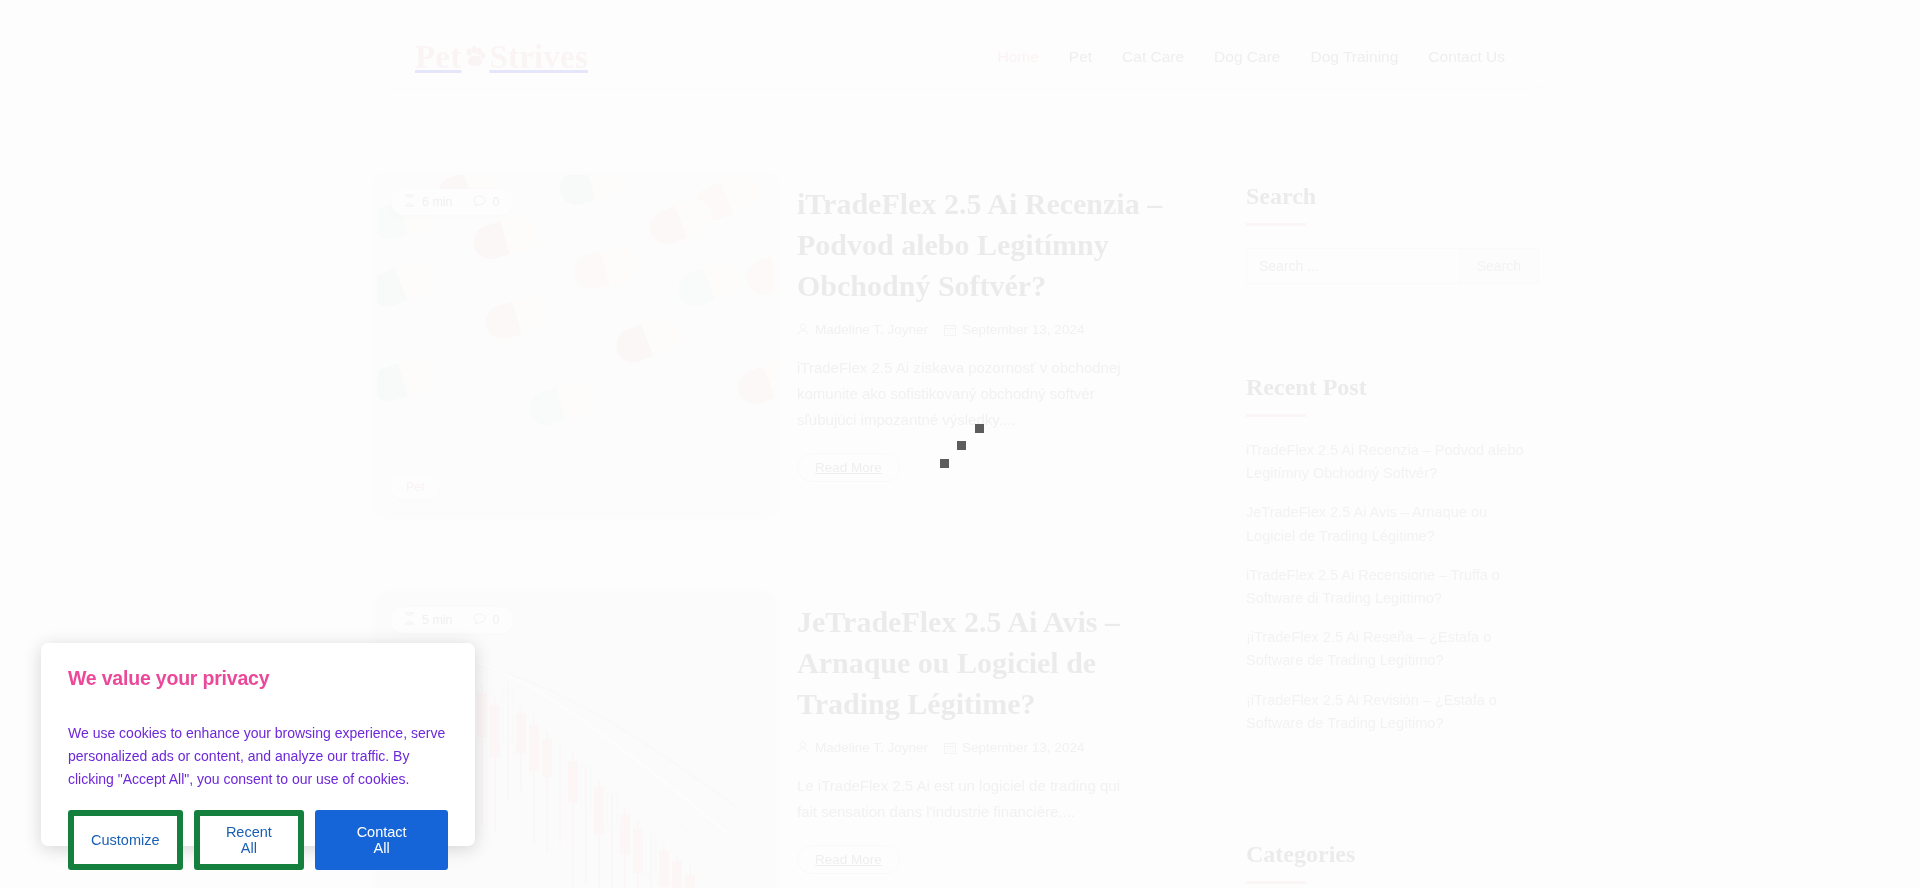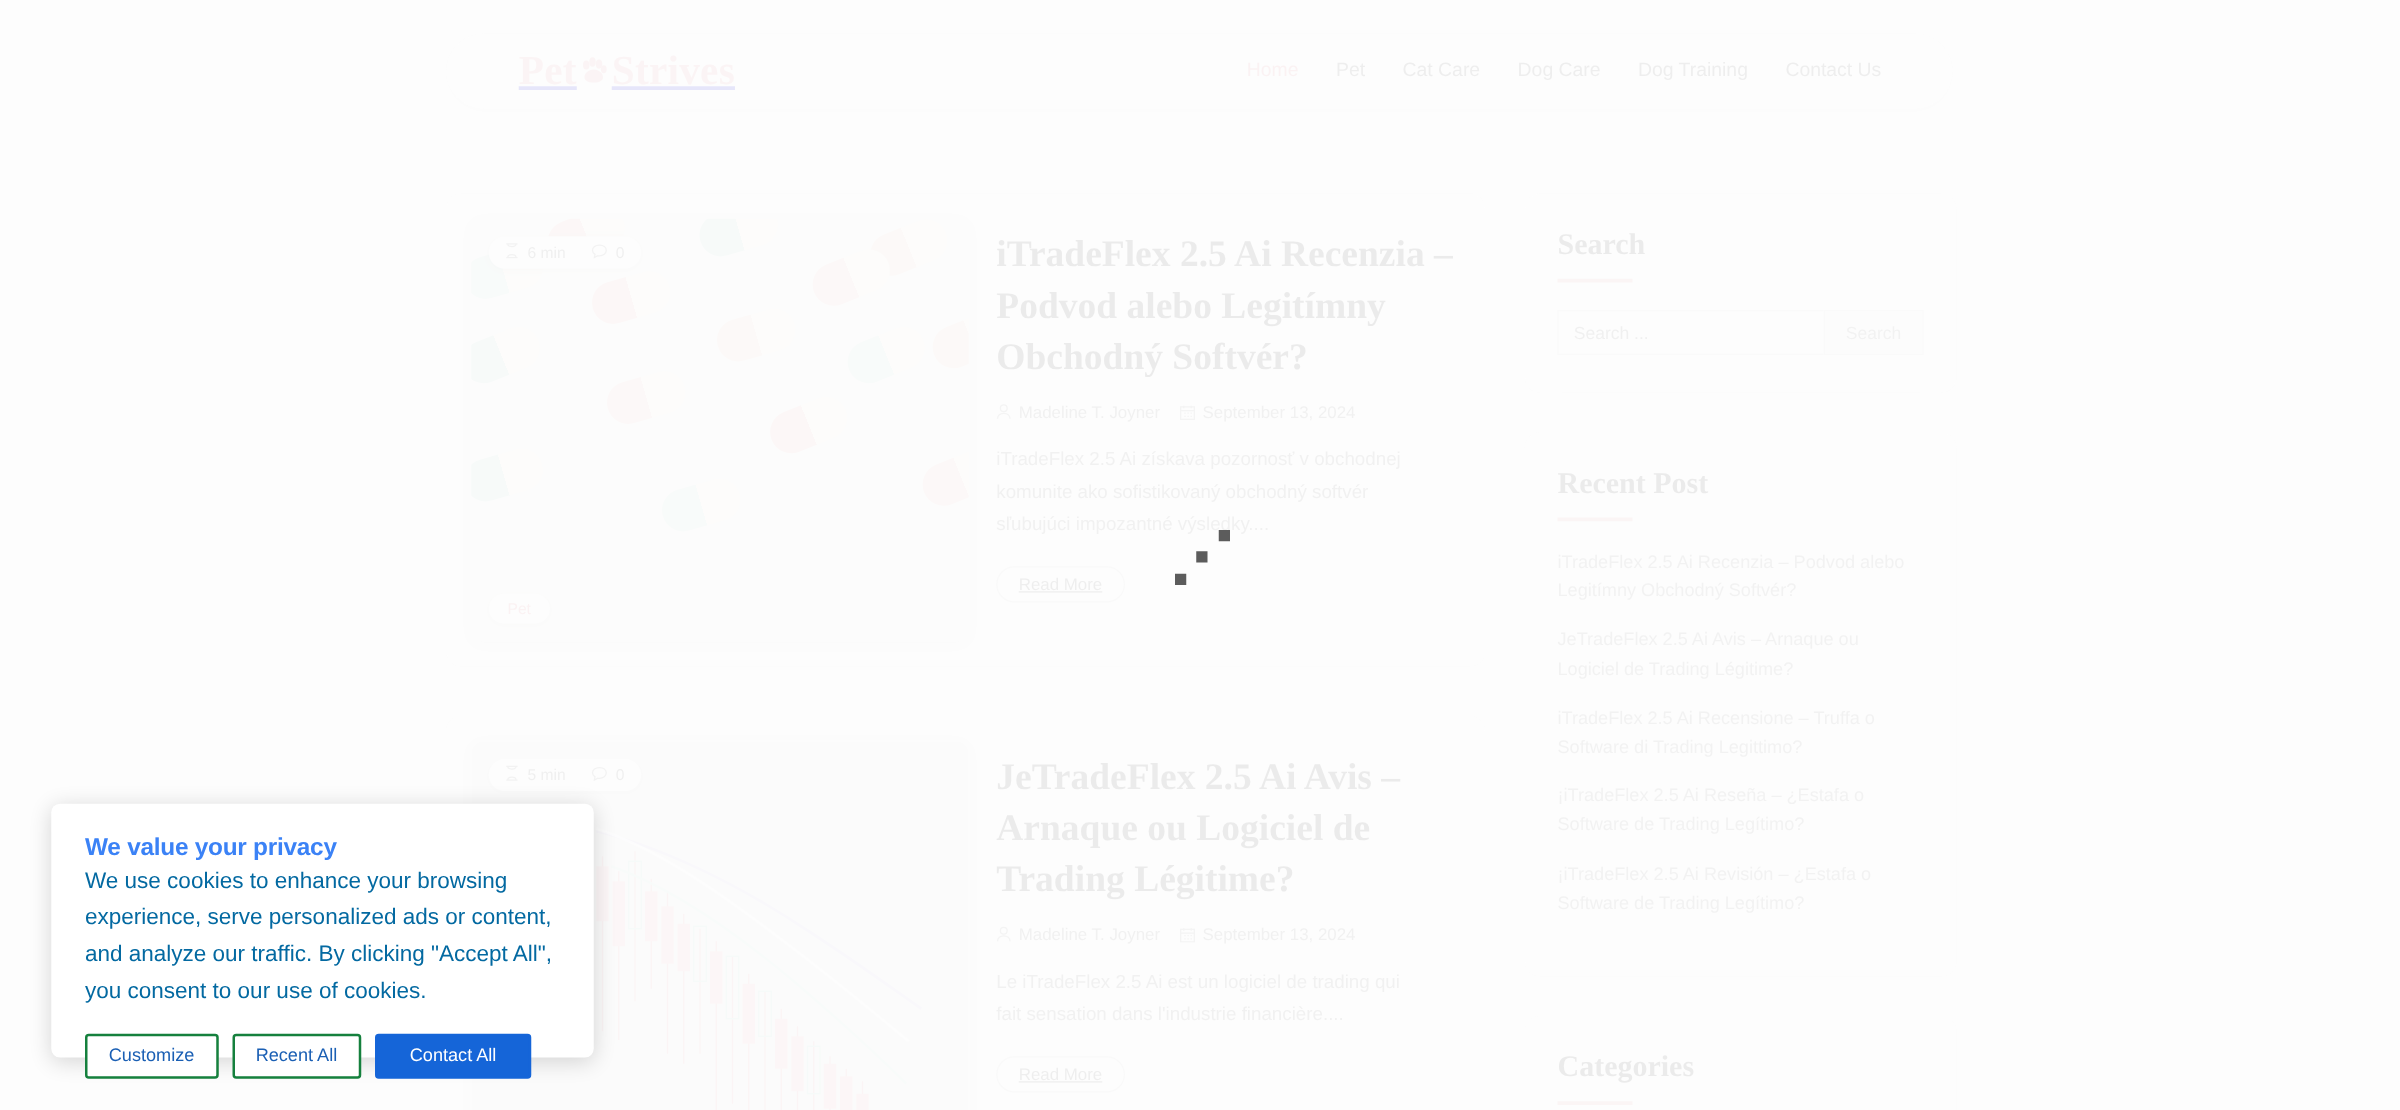--- a/index.html
+++ b/index.html
@@ -167,32 +167,32 @@
   
   .cookie-banner {
     position: absolute; left: 41px; top: 643px;
     width: 434px; height: 203px;
     background: #ffffff;
     border-radius: 7px;
     box-shadow: 0 3px 18px rgba(0,0,0,0.16);
     padding: 24px 27px 22px 27px;
   }
   .cookie-title {
-    font-size: 19.5px; font-weight: 700; color: #3b82f6;
-    margin-bottom: 0; letter-spacing: -.2px;
+    font-size: 19.5px; font-weight: 700; color: #ec4899;
+    margin-bottom: 32px; letter-spacing: -.2px;
   }
   .cookie-text {
-    font-size: 18px; line-height: 1.63; color: #0369a1;
+    font-size: 14px; line-height: 1.63; color: #6d28d9;
     margin-bottom: 20px;
   }
   .cookie-actions { display: flex; gap: 11px; }
   .cookie-btn {
     font-size: 14.5px; font-family: "Liberation Sans", sans-serif;
     padding: 8px 17px; border-radius: 3px; cursor: pointer;
-    background: #fff; border: 2px solid #15803d; color: #1a5fb4;
+    background: #fff; border: 6px solid #15803d; color: #1a5fb4;
   }
   .cookie-btn.primary {
     background: #1565d8; border-color: #1565d8; color: #fff;
     padding: 8px 26px;
   }
 </style>
 </head>
 <body>
 
 <div id="page-layer">

